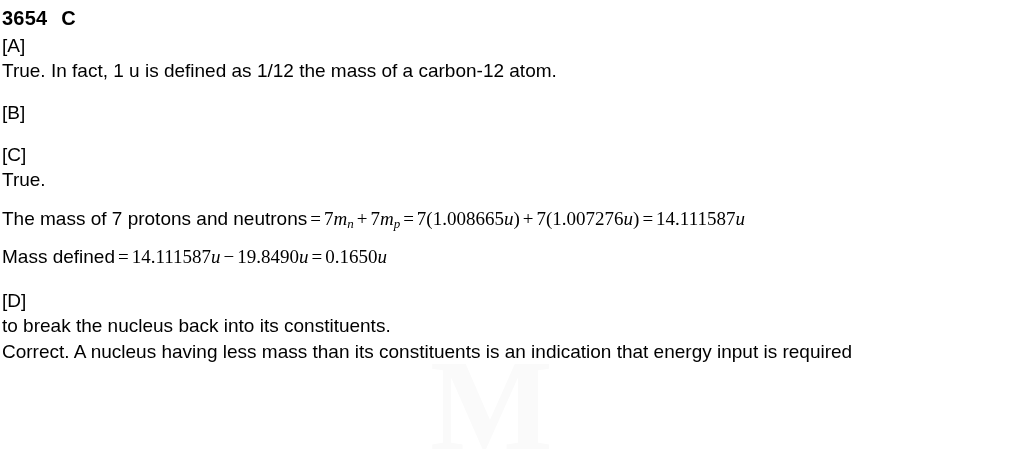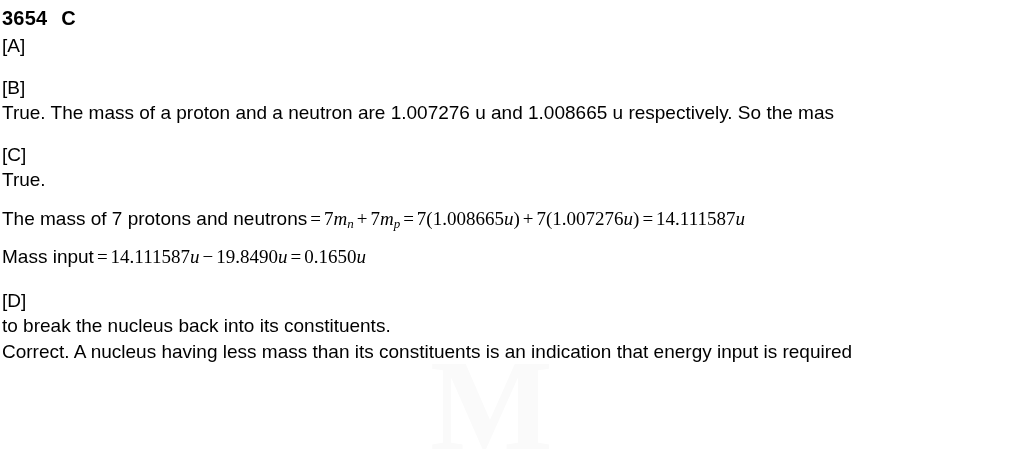--- a/index.html
+++ b/index.html
@@ -104,41 +104,41 @@
   <div class="watermark">M</div>
 
   <div class="content">
 
     <div class="qhead">
       <span class="qnum">3654</span><span>C</span>
     </div>
 
     <div class="part">
       <div class="part-label">[A]</div>
+      <div class="part-text">True. In fact, 1 u is defined as 1/12 the mass of a carbon-12 atom.</div>
     </div>
 
     <div class="gap"></div>
 
     <div class="part">
       <div class="part-label">[B]</div>
-      <div class="part-text">True. The mass of a proton and a neutron are 1.007276 u and 1.008665 u respectively. So the mas</div>
     </div>
 
     <div class="gap"></div>
 
     <div class="part">
       <div class="part-label">[C]</div>
       <div class="part-text">True.</div>
 
       <div class="mathline">
         <span class="lead">The mass of 7 protons and neutrons</span><span class="mo">=</span><span class="mn">7</span><span class="mi">m</span><sub class="msub">n</sub><span class="mo">+</span><span class="mn">7</span><span class="mi">m</span><sub class="msub">p</sub><span class="mo">=</span><span class="mn">7(1.008665</span><span class="mi">u</span><span class="mn">)</span><span class="mo">+</span><span class="mn">7(1.007276</span><span class="mi">u</span><span class="mn">)</span><span class="mo">=</span><span class="mn">14.111587</span><span class="mi">u</span>
       </div>
 
       <div class="mathline2">
-        <span class="lead">Mass input</span><span class="mo">=</span><span class="mn">14.111587</span><span class="mi">u</span><span class="mo">−</span><span class="mn">19.8490</span><span class="mi">u</span><span class="mo">=</span><span class="mn">0.1650</span><span class="mi">u</span>
+        <span class="lead">Mass defined</span><span class="mo">=</span><span class="mn">14.111587</span><span class="mi">u</span><span class="mo">−</span><span class="mn">19.8490</span><span class="mi">u</span><span class="mo">=</span><span class="mn">0.1650</span><span class="mi">u</span>
       </div>
     </div>
 
     <div class="gap"></div>
 
     <div class="part">
       <div class="part-label">[D]</div>
       <div class="part-text">to break the nucleus back into its constituents.</div>
       <div class="part-text">Correct. A nucleus having less mass than its constituents is an indication that energy input is required</div>
     </div>

